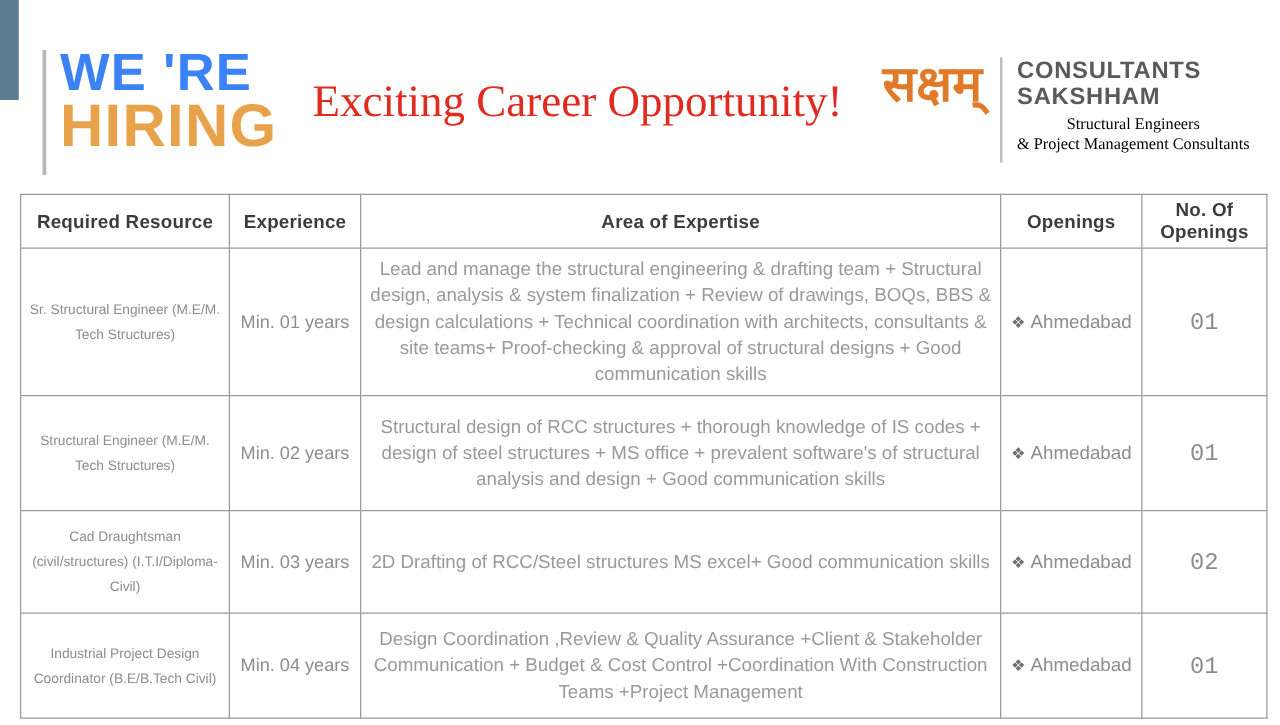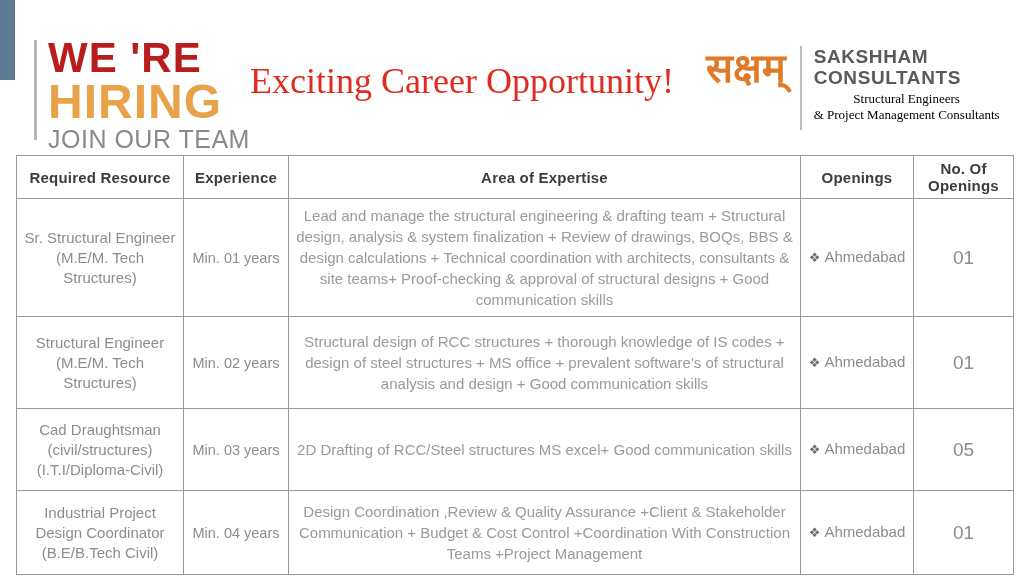--- a/index.html
+++ b/index.html
@@ -36,21 +36,21 @@
     position: absolute;
     left: 0; top: 4px;
     width: 3px; height: 100px;
     background: #b7b7b7;
   }
   .were {
     font-size: 42px;
     line-height: 44px;
     font-weight: 700;
     letter-spacing: 1px;
-    color: #b91c1c;
+    color: #3b82f6;
     font-family: "Liberation Sans", sans-serif;
   }
   .hiring {
     font-size: 48px;
     line-height: 44px;
     font-weight: 700;
     letter-spacing: 1px;
     color: #e8a24a;
     font-family: "Liberation Sans", sans-serif;
   }
@@ -142,21 +142,21 @@
     letter-spacing: 0.2px;
     font-family: "Liberation Sans", sans-serif;
   }
   .c-role   { width: 167px; }
   .c-exp    { width: 105px; }
   .c-area   { width: 512px; }
   .c-loc    { width: 113px; }
   .c-open   { width: 100px; }
 
   .cell-role {
-    font-size: 15px;
+    font-size: 11px;
     line-height: 20px;
     color: #8d8d8d;
     font-family: "Liberation Sans", sans-serif;
   }
   .cell-exp {
     font-size: 14.5px;
     line-height: 20px;
     color: #8d8d8d;
     white-space: nowrap;
     font-family: "Liberation Sans", sans-serif;
@@ -180,49 +180,48 @@
   }
   .loc-bullet {
     color: #6f6f6f;
     font-size: 13px;
     margin-right: 4px;
   }
   .cell-open {
     font-size: 19px;
     line-height: 22px;
     color: #8d8d8d;
-    font-family: Liberation Sans, sans-serif;
+    font-family: Liberation Mono, monospace;
   }
   .row-1 td { height: 118px; }
   .row-2 td { height: 92px; }
   .row-3 td { height: 82px; }
   .row-4 td { height: 84px; }
 </style>
 </head>
 <body>
 
 <div id="page">
 
   <div class="blue-block"></div>
 
   <div class="hiring-wrap">
     <div class="hiring-rule"></div>
     <div class="were">WE 'RE</div>
     <div class="hiring">HIRING</div>
-    <div class="join">JOIN OUR TEAM</div>
   </div>
 
   <div class="headline">Exciting Career Opportunity!</div>
 
   <div class="logo">
     <div class="logo-mark">सक्षम्</div>
     <div class="logo-divider"></div>
     <div class="logo-text">
+      <div class="logo-name">CONSULTANTS</div>
       <div class="logo-name">SAKSHHAM</div>
-      <div class="logo-name">CONSULTANTS</div>
       <div class="logo-sub1">Structural Engineers</div>
       <div class="logo-sub2">&amp; Project Management Consultants</div>
     </div>
   </div>
 
   <table class="tbl">
     <colgroup>
       <col class="c-role">
         <col class="c-exp">
         <col class="c-area">
@@ -251,21 +250,21 @@
         <td class="cell-exp">Min. 02 years</td>
         <td class="cell-area">Structural design of RCC structures + thorough knowledge of IS codes + design of steel structures + MS office + prevalent software's of structural analysis and design + Good communication skills</td>
         <td class="cell-loc"><span class="loc-bullet">❖</span><span>Ahmedabad</span></td>
         <td class="cell-open">01</td>
       </tr>
       <tr class="row-3">
         <td class="cell-role">Cad Draughtsman (civil/structures) (I.T.I/Diploma-Civil)</td>
         <td class="cell-exp">Min. 03 years</td>
         <td class="cell-area">2D Drafting of RCC/Steel structures MS excel+ Good communication skills</td>
         <td class="cell-loc"><span class="loc-bullet">❖</span><span>Ahmedabad</span></td>
-        <td class="cell-open">05</td>
+        <td class="cell-open">02</td>
       </tr>
       <tr class="row-4">
         <td class="cell-role">Industrial Project Design Coordinator (B.E/B.Tech Civil)</td>
         <td class="cell-exp">Min. 04 years</td>
         <td class="cell-area">Design Coordination ,Review &amp; Quality Assurance +Client &amp; Stakeholder Communication + Budget &amp; Cost Control +Coordination With Construction Teams +Project Management</td>
         <td class="cell-loc"><span class="loc-bullet">❖</span><span>Ahmedabad</span></td>
         <td class="cell-open">01</td>
       </tr>
     </tbody>
   </table>

